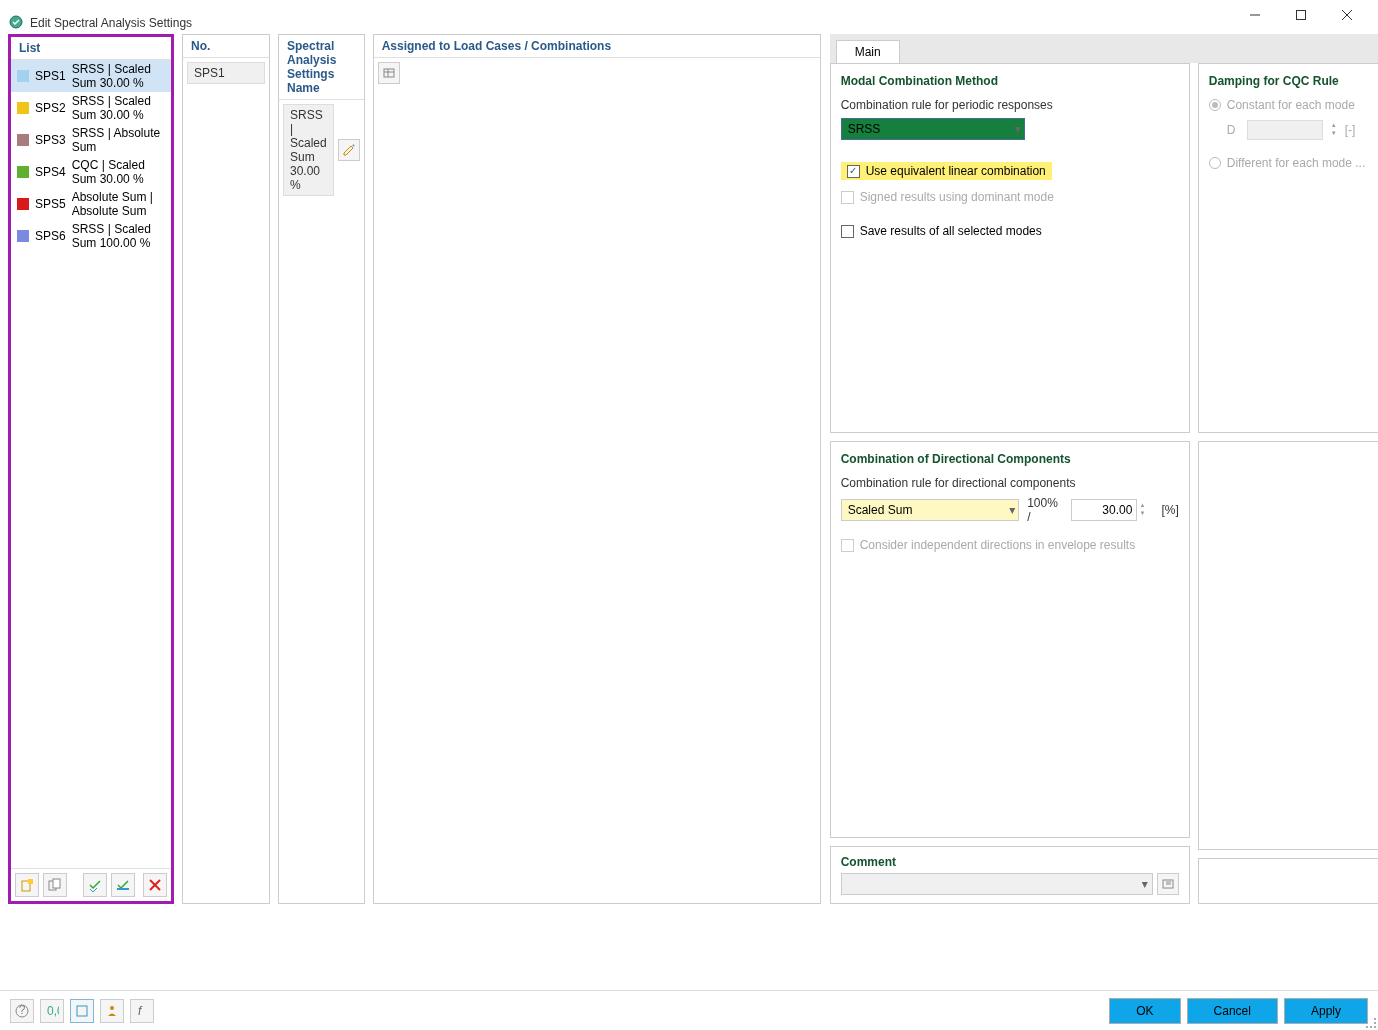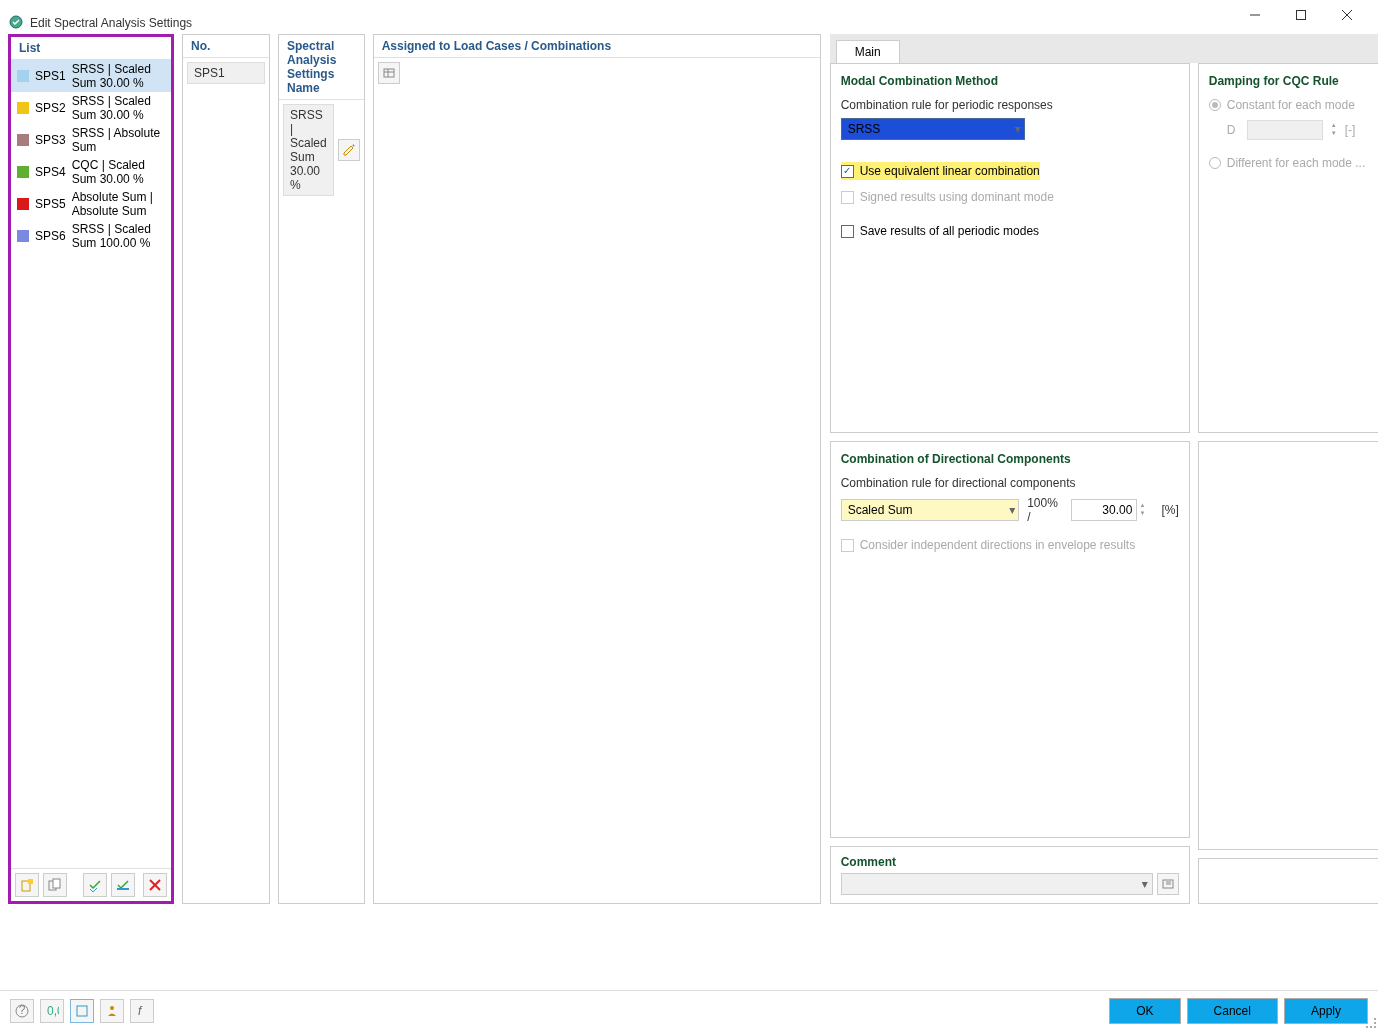--- a/index.html
+++ b/index.html
@@ -48,25 +48,25 @@
 .tab-content { flex: 1; background: #fff; display: flex; gap: 8px; padding: 0; }
 
 .col-left { flex: 1; display: flex; flex-direction: column; gap: 8px; }
 .col-right { width: 440px; display: flex; flex-direction: column; gap: 8px; }
 
 .section { border: 1px solid #ccc; background: #fff; padding: 10px; }
 .section.flex-fill { flex: 1; }
 .section-title { color: #14532d; font-weight: 600; margin-bottom: 10px; }
 .section .label { color: #333; margin-bottom: 6px; }
 .select-wrap { position: relative; width: 184px; }
-.select-input { width: 100%; border: 1px solid #4a6a9a; background: #1d4ed8; padding: 3px 22px 3px 6px; }
+.select-input { width: 100%; border: 1px solid #4a6a9a; background: #15803d; padding: 3px 22px 3px 6px; }
 .select-arrow { position: absolute; right: 4px; top: 50%; transform: translateY(-50%); pointer-events: none; color: #666; }
 
 .checkbox-row { display: flex; align-items: center; gap: 6px; margin-top: 10px; }
-.checkbox-row.highlighted { background: #fff176; padding: 2px 0; display: inline-flex; }
+.checkbox-row.highlighted { background: #fff176; padding: 2px 6px; display: inline-flex; }
 .checkbox-row.disabled { color: #aaa; }
 .checkbox { width: 13px; height: 13px; border: 1px solid #666; background: #fff; display: flex; align-items: center; justify-content: center; }
 .checkbox.checked::after { content: '✓'; font-size: 10px; color: #2a5a8a; line-height: 1; }
 .checkbox.disabled { border-color: #ccc; }
 
 .radio-row { display: flex; align-items: center; gap: 6px; margin-bottom: 8px; color: #aaa; }
 .radio { width: 12px; height: 12px; border: 1px solid #bbb; border-radius: 50%; }
 .radio.selected::after { content: ''; display: block; width: 6px; height: 6px; background: #bbb; border-radius: 50%; margin: 2px; }
 
 .param-row { display: flex; align-items: center; gap: 6px; margin-left: 18px; color: #aaa; }
@@ -253,21 +253,21 @@
                 <div class="checkbox checked"></div>
                 <span>Use equivalent linear combination</span>
               </div>
             </div>
             <div class="checkbox-row disabled">
               <div class="checkbox disabled"></div>
               <span>Signed results using dominant mode</span>
             </div>
             <div class="checkbox-row" style="margin-top:20px">
               <div class="checkbox"></div>
-              <span>Save results of all periodic modes</span>
+              <span>Save results of all selected modes</span>
             </div>
           </div>
 
           <div class="section flex-fill">
             <div class="section-title">Combination of Directional Components</div>
             <div class="label">Combination rule for directional components</div>
             <div class="dir-row">
               <div class="dir-select">
                 <div class="dir-input">Scaled Sum</div>
                 <span class="select-arrow" style="position:absolute;right:4px;top:50%;transform:translateY(-50%);color:#666">▾</span>

